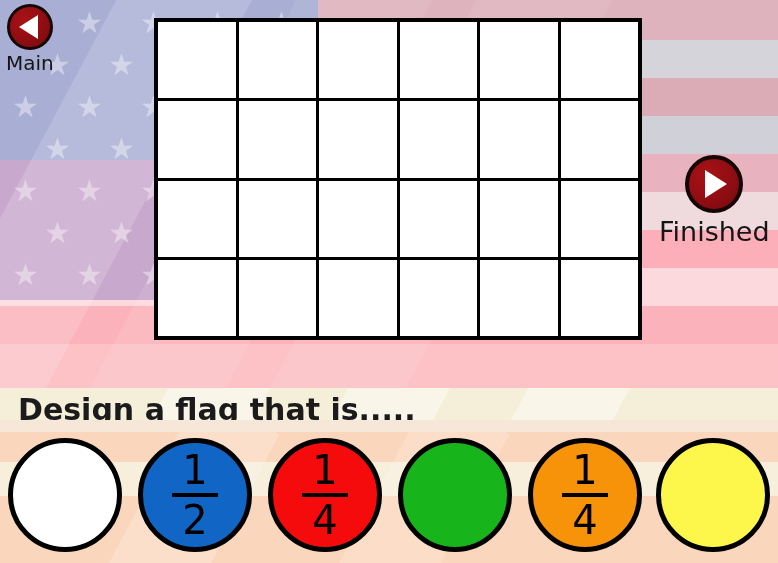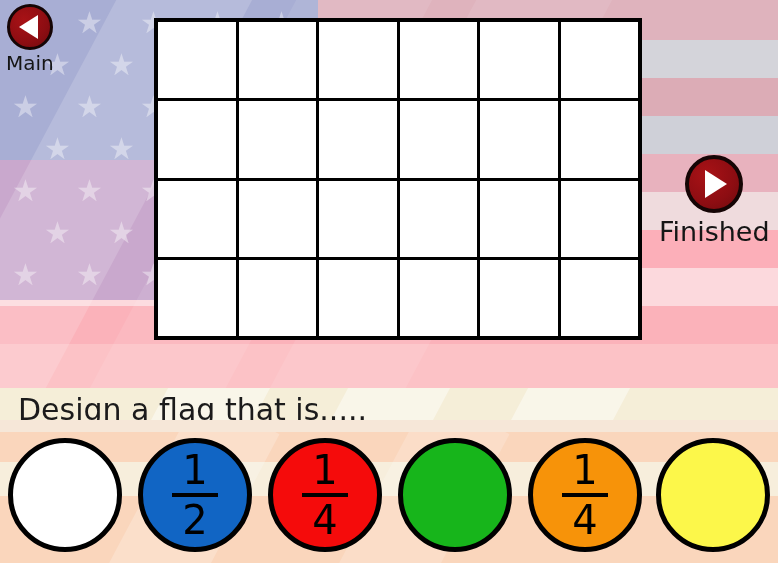--- a/index.html
+++ b/index.html
@@ -80,20 +80,21 @@
 
   
   .text-band {
     position: absolute;
     left: 0;
     top: 388px;
     width: 778px;
     height: 32px;
     background: #f5eed8;
     overflow: hidden;
+    font-weight: bold;
   }
   .band-sheen {
     position: absolute;
     top: -60px;
     width: 90px;
     height: 220px;
     background: rgba(255,255,255,0.45);
     transform: rotate(28deg);
     transform-origin: top left;
   }

